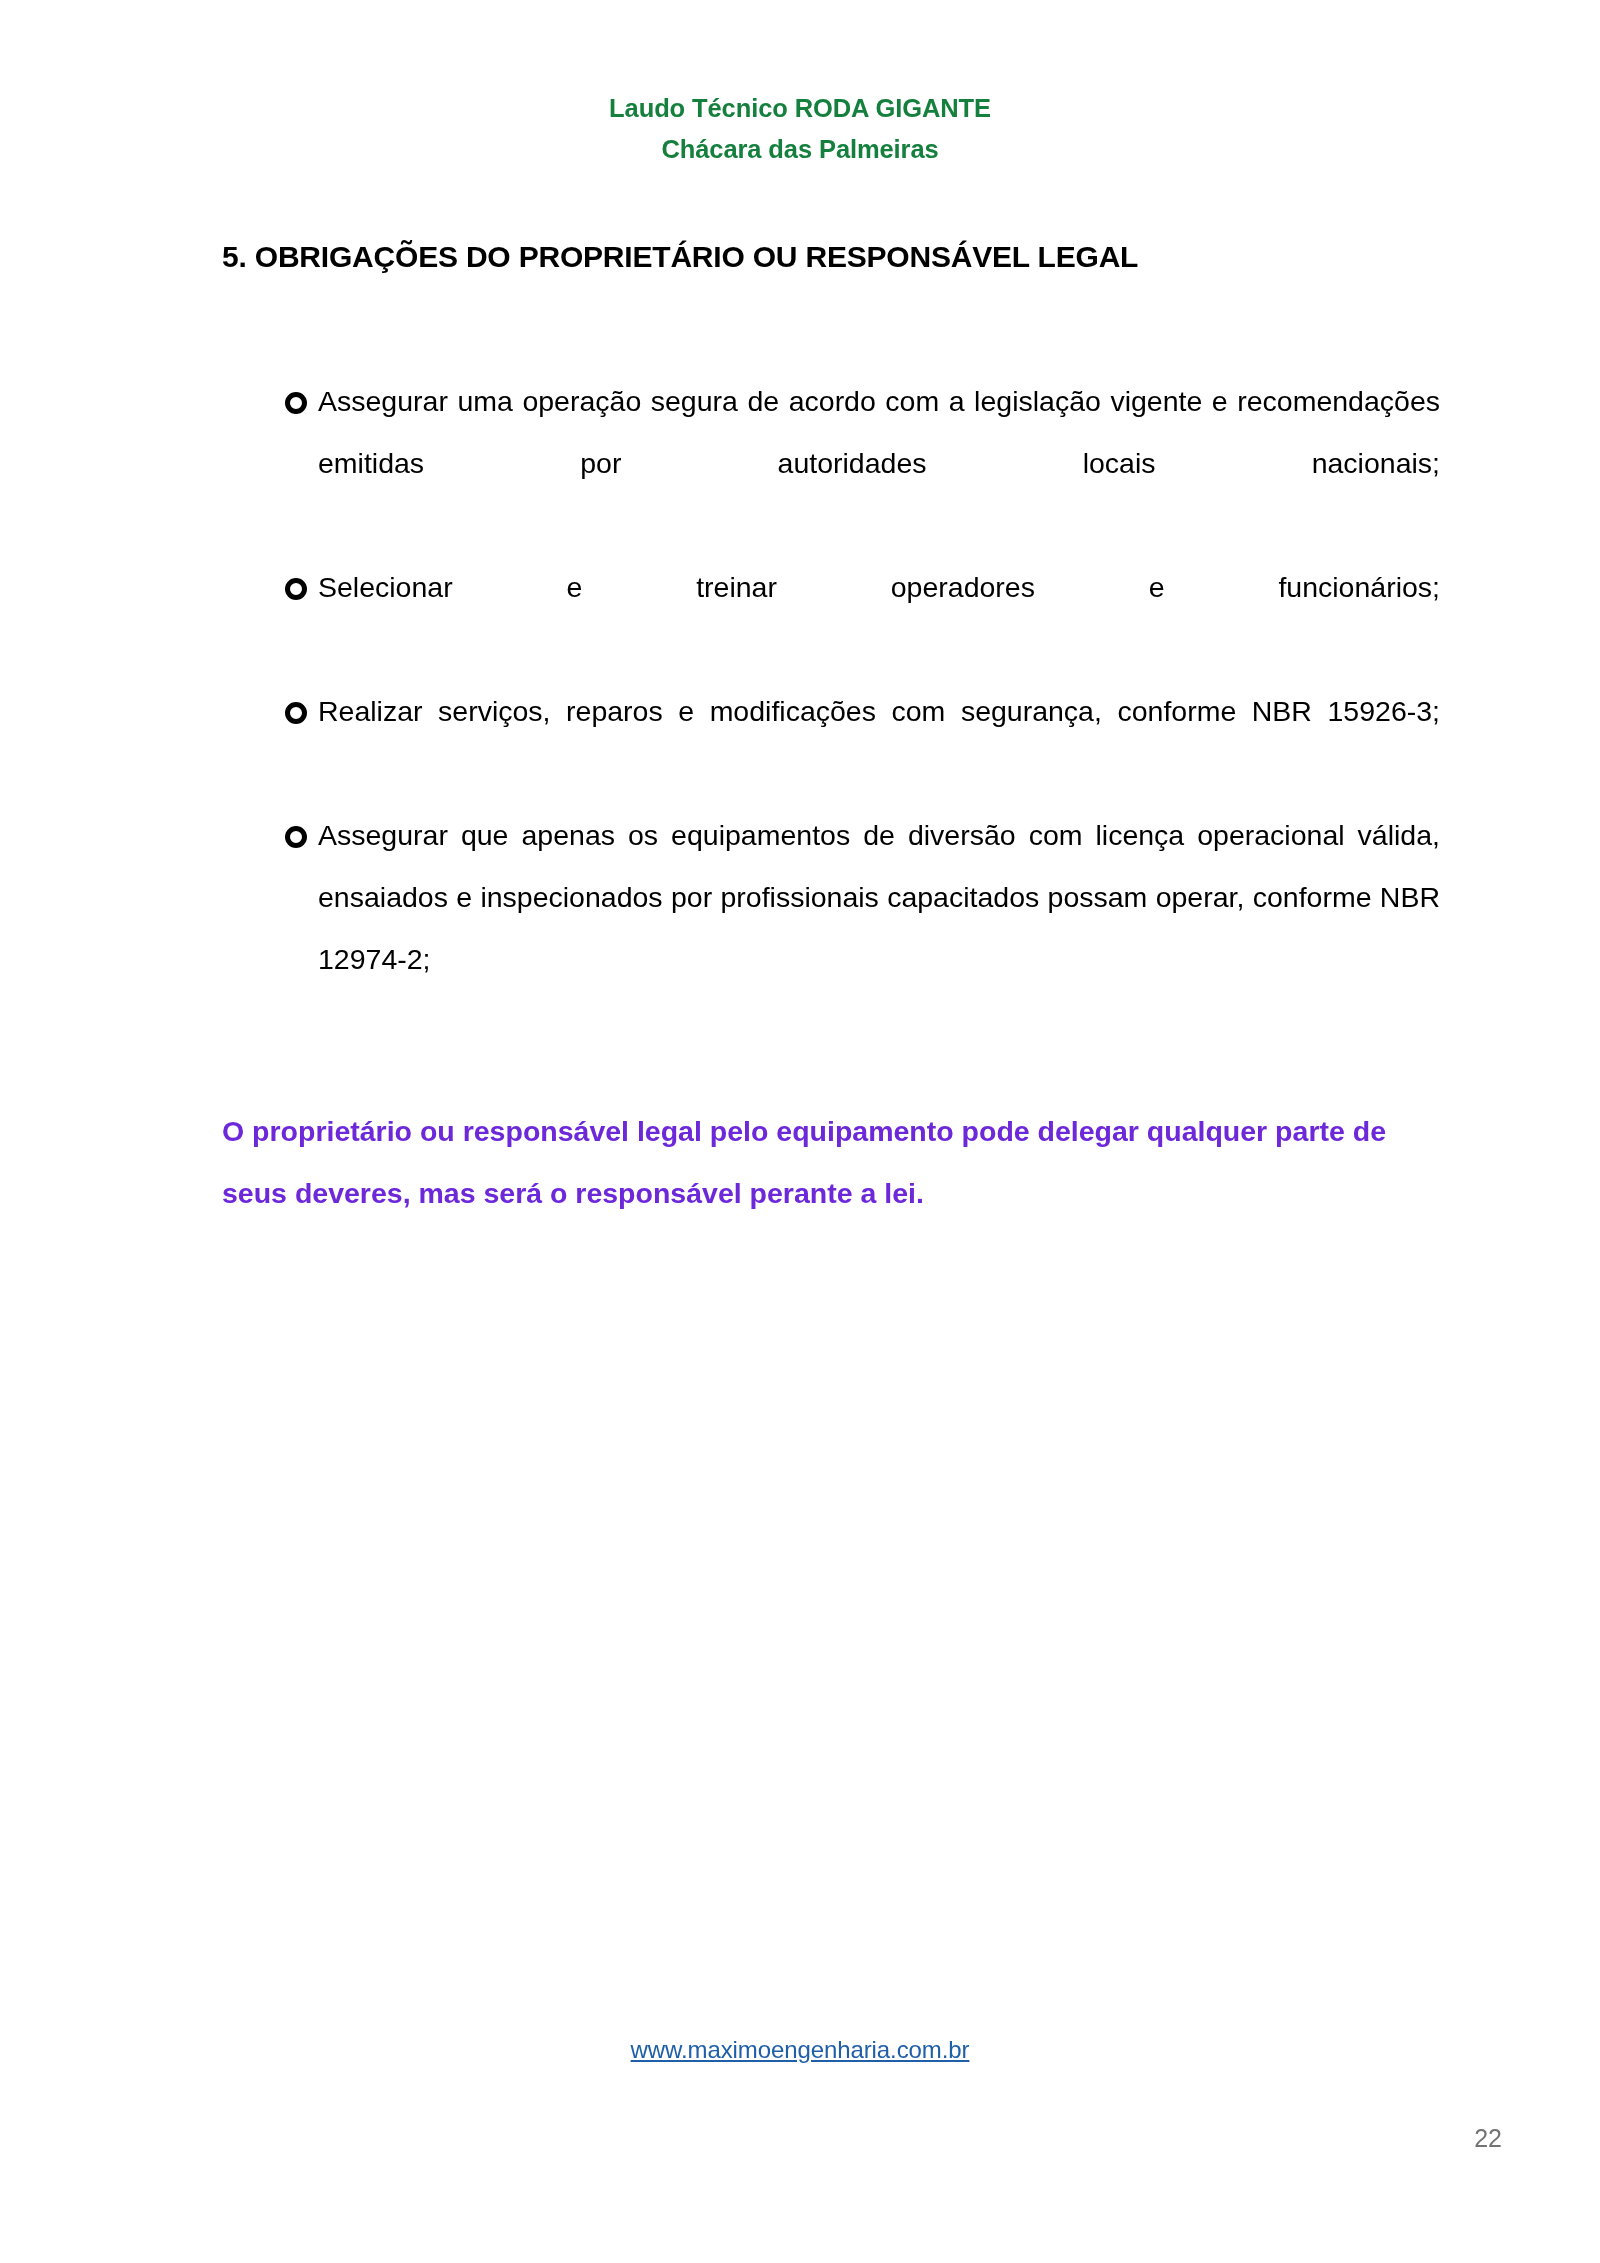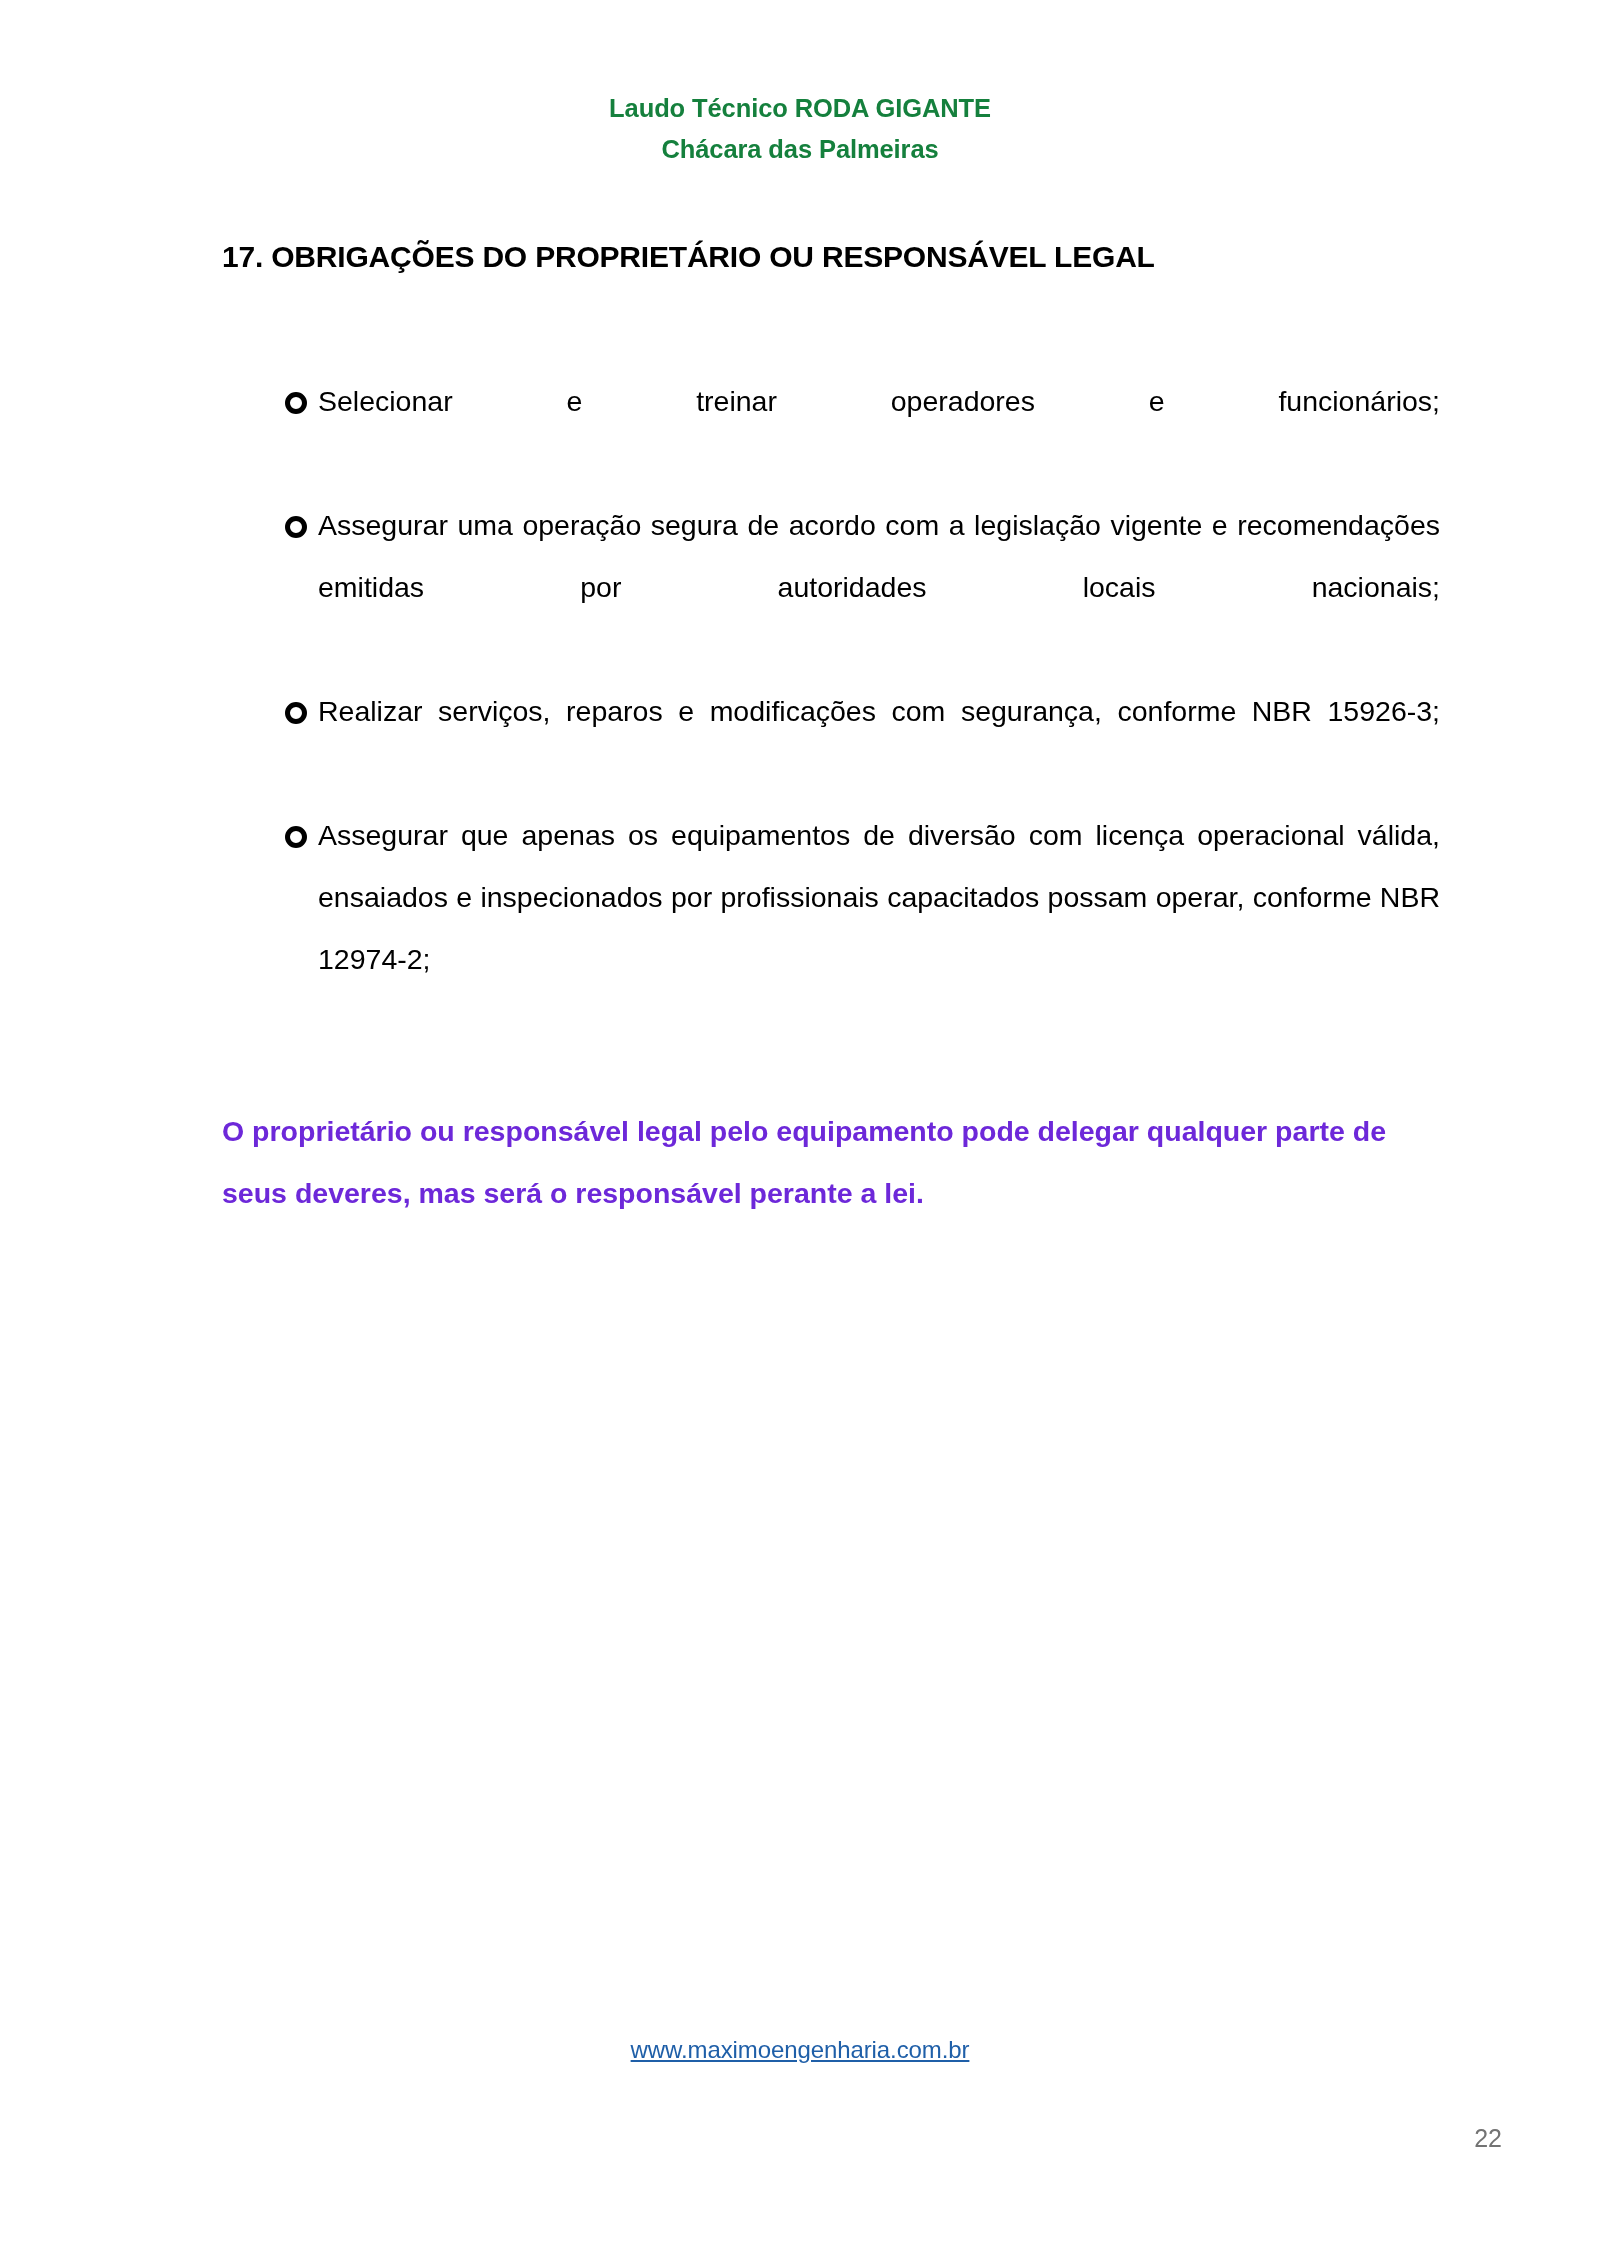--- a/index.html
+++ b/index.html
@@ -155,33 +155,33 @@
 </head>
 <body>
 
 <div class="page">
 
   <div class="doc-header">
     <div class="hdr-line">Laudo Técnico RODA GIGANTE</div>
     <div class="hdr-line">Chácara das Palmeiras</div>
   </div>
 
-  <h1 class="section-heading">17. OBRIGAÇÕES DO PROPRIETÁRIO OU RESPONSÁVEL LEGAL</h1>
+  <h1 class="section-heading">5. OBRIGAÇÕES DO PROPRIETÁRIO OU RESPONSÁVEL LEGAL</h1>
 
   <div class="content">
 
 
     <ul class="bullet-list">
       <li class="bullet-item">
         <span class="bullet-marker"></span>
+        <span class="bullet-text">Assegurar uma operação segura de acordo com a legislação vigente e recomendações emitidas por autoridades locais nacionais;</span>
+      </li>
+      <li class="bullet-item">
+        <span class="bullet-marker"></span>
         <span class="bullet-text">Selecionar e treinar operadores e funcionários;</span>
-      </li>
-      <li class="bullet-item">
-        <span class="bullet-marker"></span>
-        <span class="bullet-text">Assegurar uma operação segura de acordo com a legislação vigente e recomendações emitidas por autoridades locais nacionais;</span>
       </li>
       <li class="bullet-item">
         <span class="bullet-marker"></span>
         <span class="bullet-text">Realizar serviços, reparos e modificações com segurança, conforme NBR 15926-3;</span>
       </li>
       <li class="bullet-item">
         <span class="bullet-marker"></span>
         <span class="bullet-text">Assegurar que apenas os equipamentos de diversão com licença operacional válida, ensaiados e inspecionados por profissionais capacitados possam operar, conforme NBR 12974-2;</span>
       </li>
     </ul>

